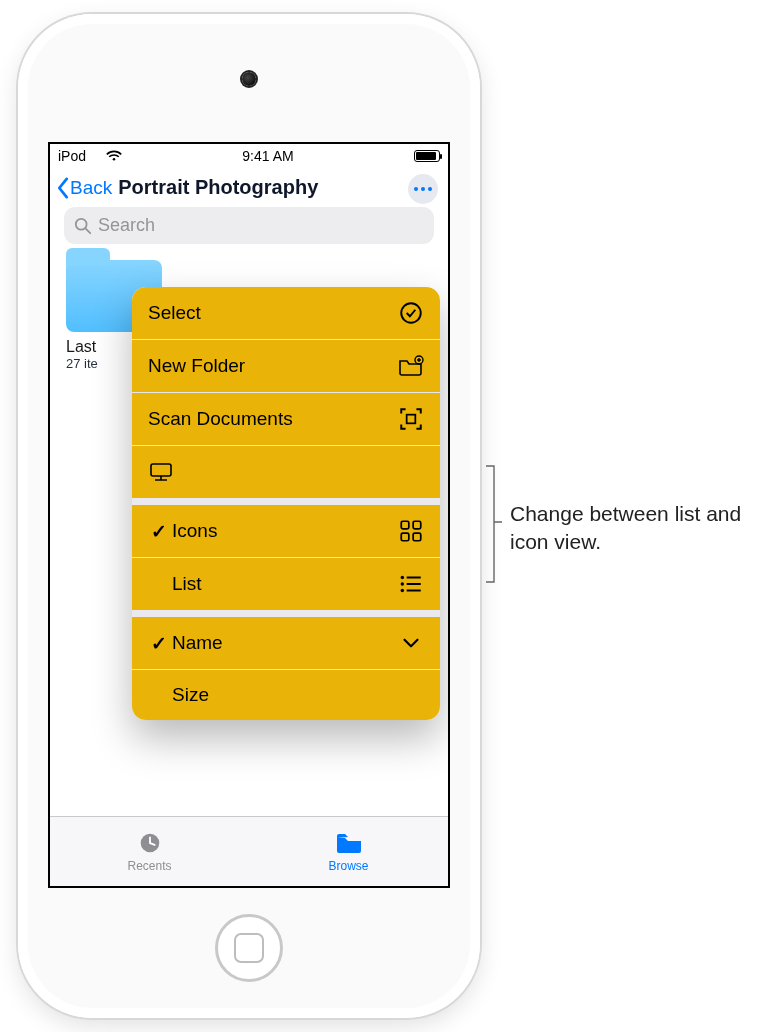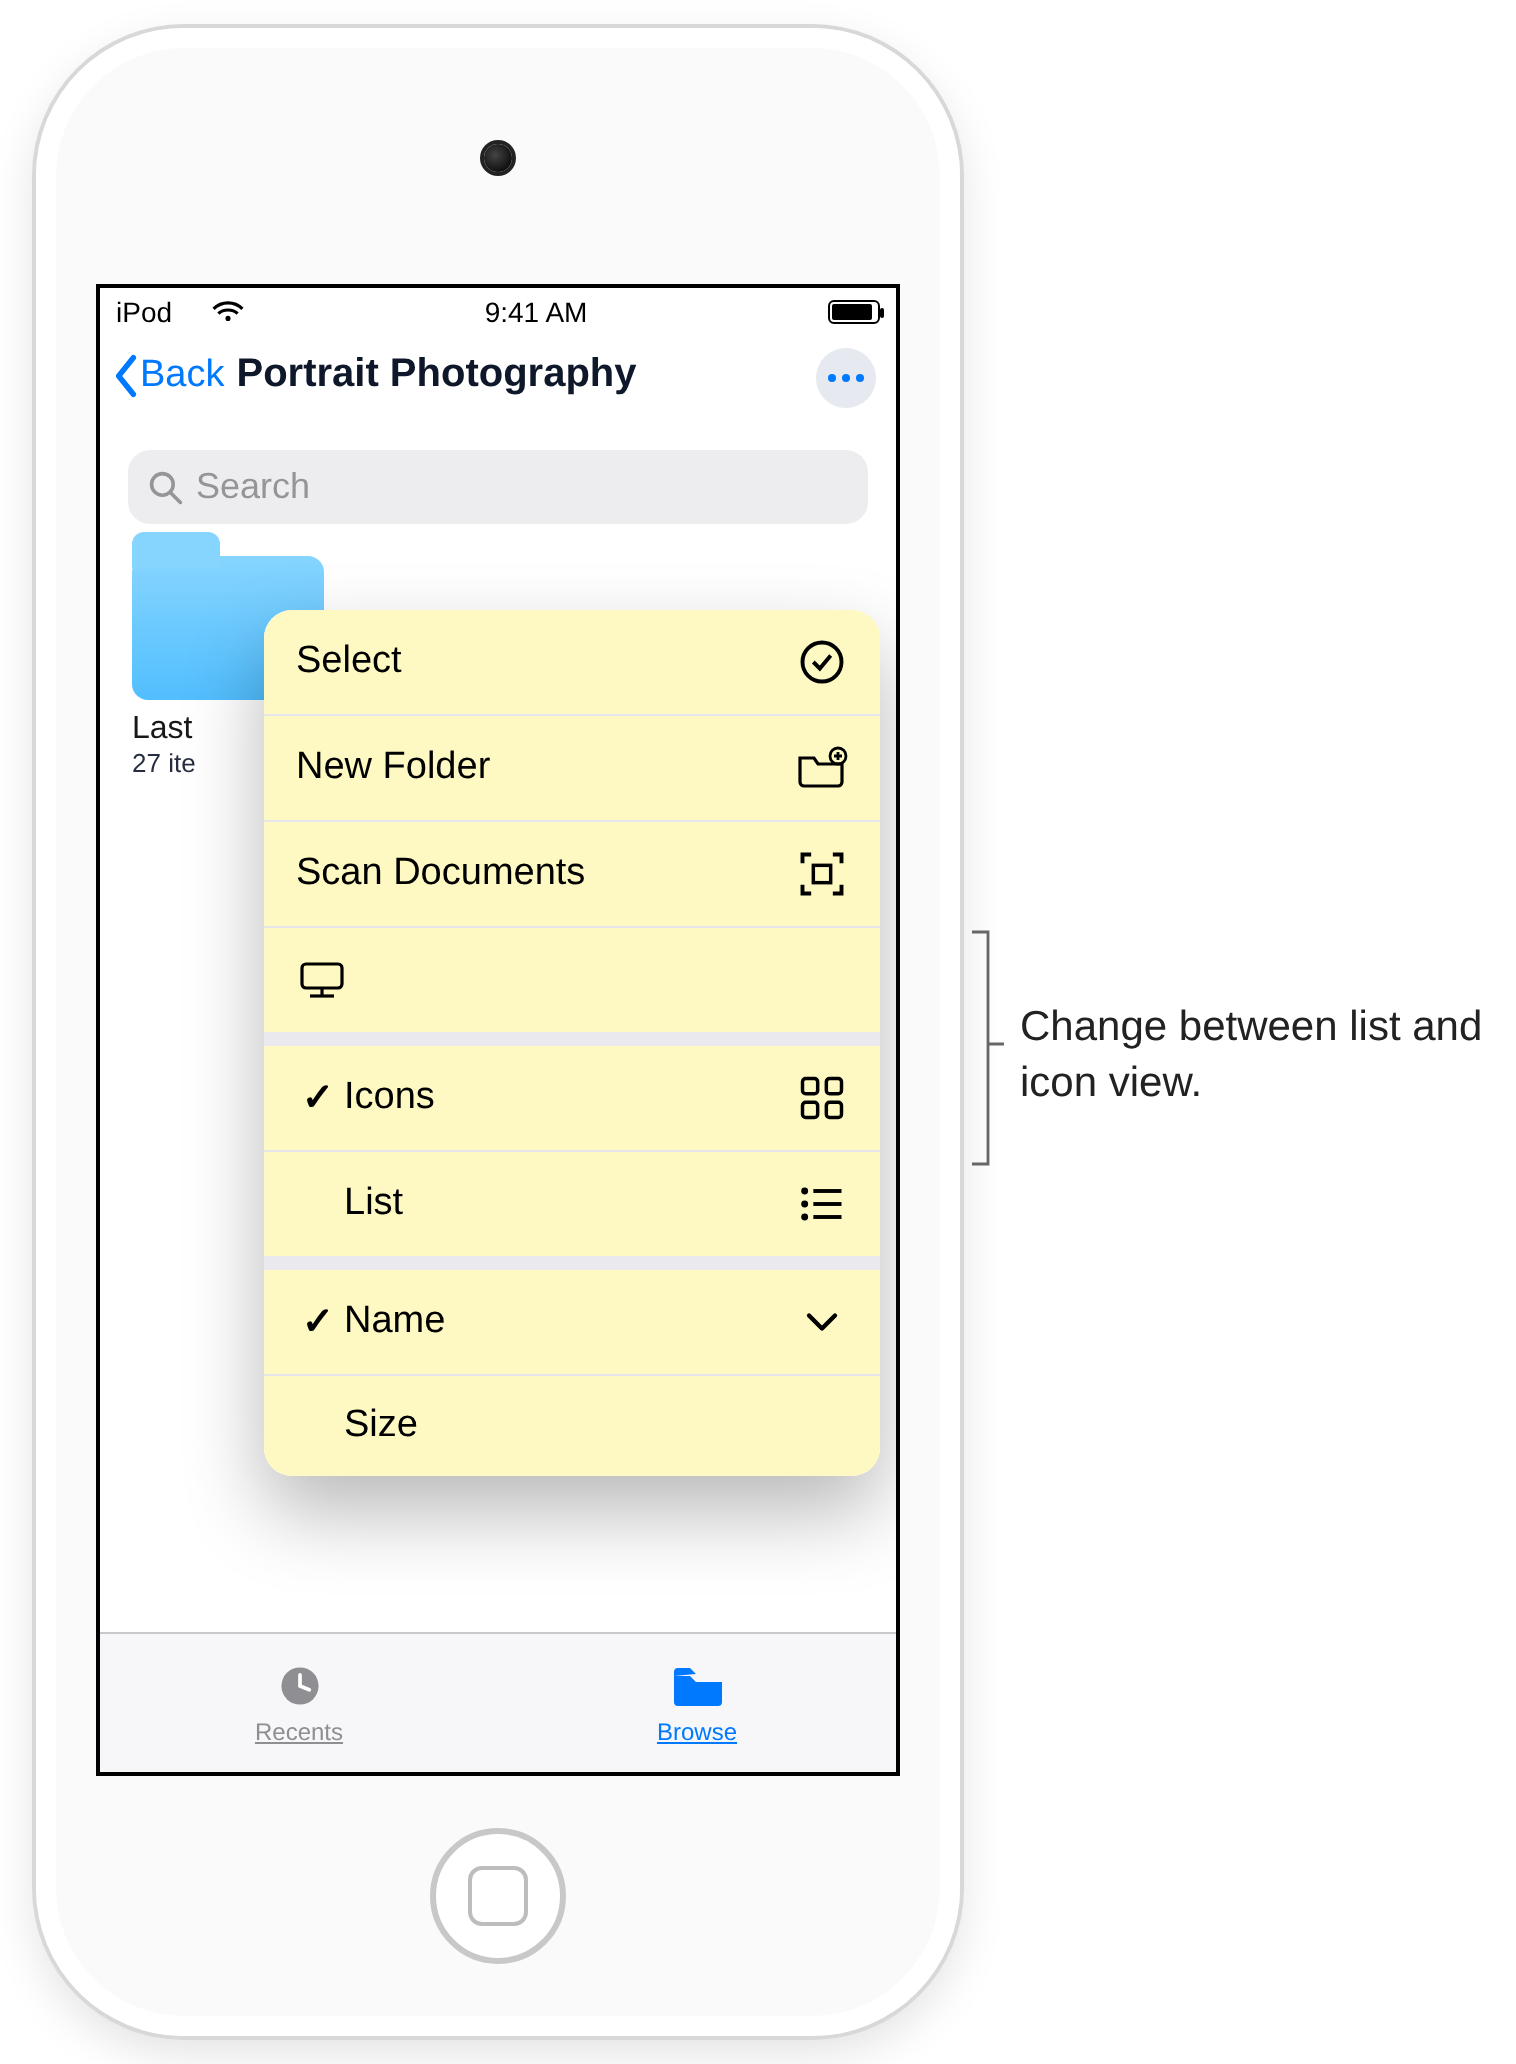--- a/index.html
+++ b/index.html
@@ -71,21 +71,21 @@
     .more-btn {
       position:absolute; right:10px; top:6px; width:30px; height:30px; border-radius:50%;
       background:#e6e9ef; display:flex; align-items:center; justify-content:center;
     }
     .dot3 { display:flex; gap:3px; }
     .dot3 span { width:4px; height:4px; border-radius:50%; background:#0079ff; }
 
     .content { position:relative; padding: 0 10px; }
     .search-bar {
       display:flex; align-items:center; gap:6px;
-      background:#ececef; border-radius:11px; padding:8px 10px; margin: 20px 4px 12px;
+      background:#ececef; border-radius:11px; padding:8px 10px; margin: 2px 4px 12px;
       color:#8a8a8e; font-size:18px;
     }
     .bg-layer { filter: blur(.2px); opacity:.9; }
     .grid { display:flex; flex-wrap:wrap; gap:40px 26px; padding: 4px 6px; }
     .grid-item { width: 108px; }
     .folder-thumb {
       width: 96px; height: 72px; border-radius:8px;
       background: linear-gradient(180deg,#7ad1ff 0,#3fb8ff 100%);
       position:relative; margin-bottom:6px;
     }
@@ -102,40 +102,40 @@
     .thumb-c { background: linear-gradient(180deg,#b2d0e6 0 50%, #8c6a4d 50%); }
     .item-title { font-size:16px; color:#000; white-space:nowrap; overflow:hidden; text-overflow: clip; }
     .item-meta { font-size:13px; color:#0f172a; line-height:1.25; white-space:nowrap; overflow:hidden; text-overflow:clip; }
 
     
     .popover {
       position:absolute; right: 8px; top: 80px; width: 308px;
       background:#fff; border-radius:14px; box-shadow: 0 18px 40px rgba(0,0,0,.28);
       overflow:hidden; z-index:10;
     }
-    .menu-group { background:#fef9c3; }
+    .menu-group { background:#eab308; }
     .menu-sep { height:7px; background:#eaeaee; }
     .menu-row {
       display:flex; align-items:center; justify-content:space-between;
       padding: 14px 16px; font-size:19px; color:#000;
       border-bottom:1px solid #e6e6ea;
     }
     .menu-row:last-child { border-bottom:none; }
     .menu-row .left { display:flex; align-items:center; gap:0px; }
     .check-slot { width:22px; display:inline-block; text-align:center; color:#000; font-weight:700; margin-right:2px; }
     .menu-icon { width:26px; height:24px; display:flex; align-items:center; justify-content:center; color:#000; }
 
     
     .tab-bar {
       position:absolute; left:0; right:0; bottom:0; height:70px;
       border-top:1px solid #c9c9cd; background:#f7f7f9;
       display:flex;
     }
     .tab { flex:1; display:flex; flex-direction:column; align-items:center; justify-content:center; gap:3px; font-size:12px; }
-    .tab .tlabel { color:#8e8e93;text-decoration:underline; }
+    .tab .tlabel { color:#8e8e93; }
     .tab.active .tlabel { color:#0079ff; }
     .tab-icon { width:30px; height:26px; }
 
     
     .callout {
       position:absolute; left:510px; top:500px; width:232px; font-size:21px; color:#222; line-height:1.35;
     }
     .callout-bracket {
       position:absolute; left:484px; top:464px; width:20px; height:120px;
     }

